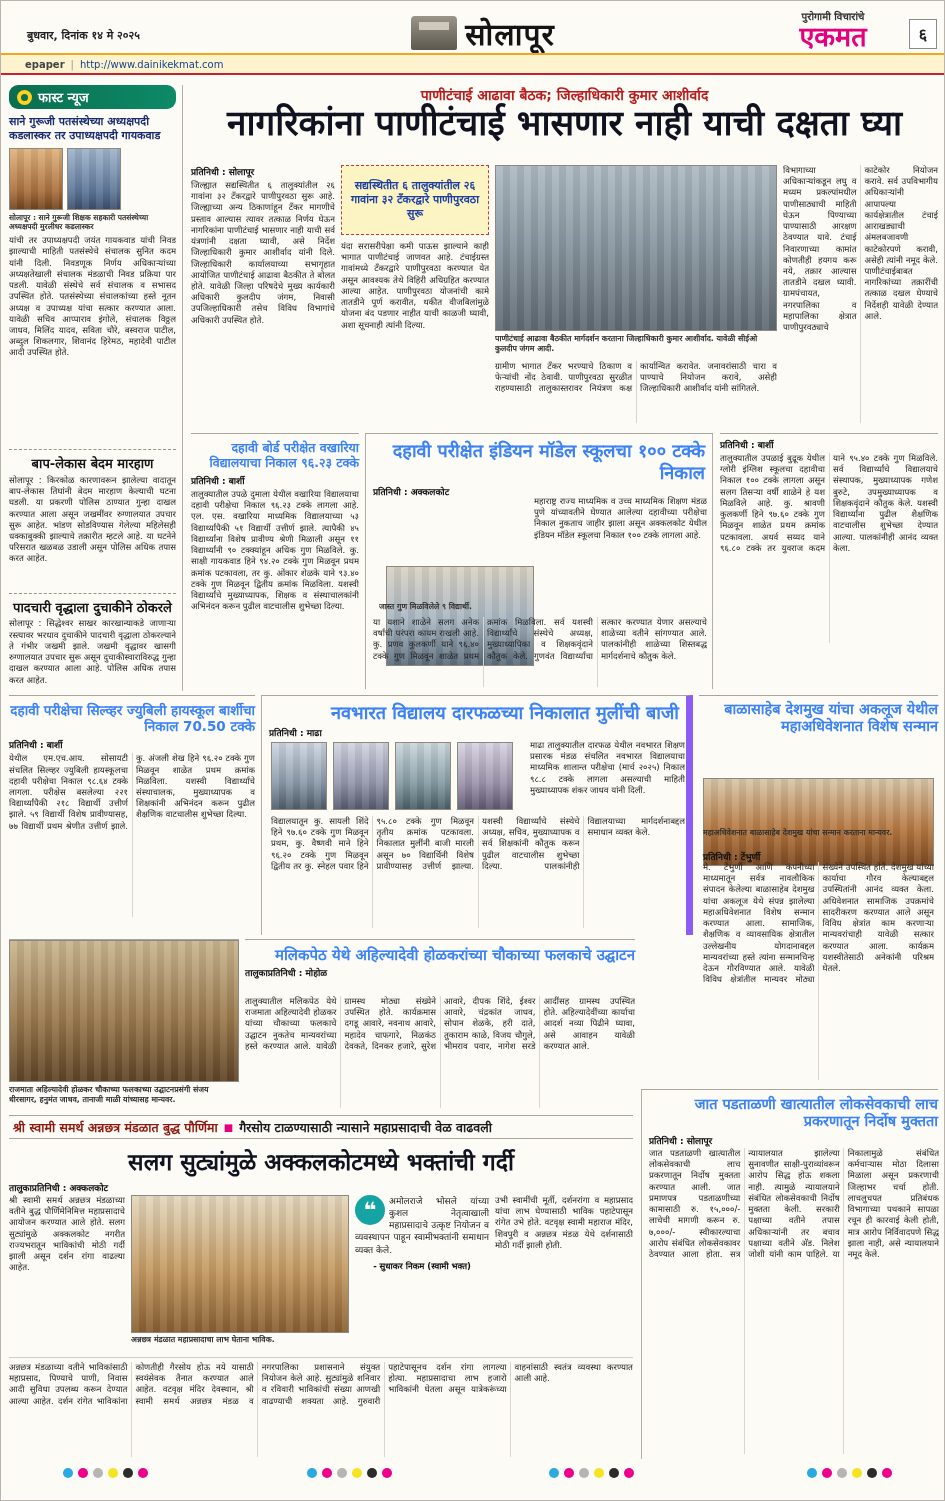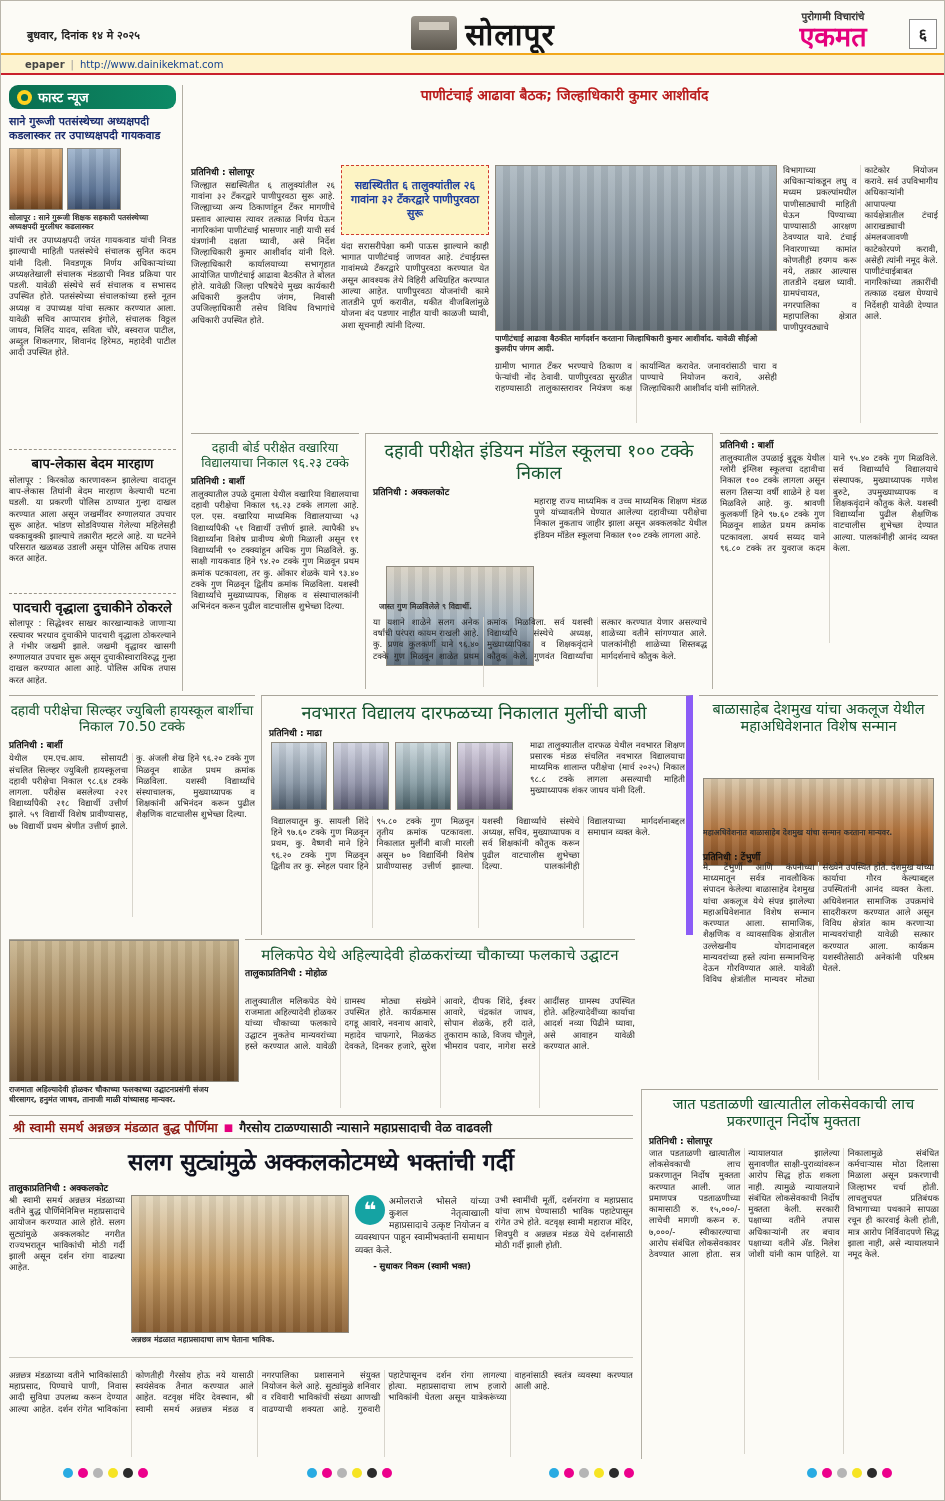--- a/index.html
+++ b/index.html
@@ -21,21 +21,21 @@
   .pagenum{left:908px;top:18px;width:28px;height:30px;border:1px solid #8a8a8a;display:flex;align-items:center;justify-content:center;font-size:16px;font-weight:bold;color:#222;background:#fff}
   .epaper-strip{left:0;top:52px;width:945px;height:20px;background:#fdf3cf;border-top:2px solid #f2a71b;display:flex;align-items:center;gap:6px;padding-left:24px}
   .epaper-label{font-size:10px;font-weight:bold;color:#444}
   .epaper-sep{color:#999;font-size:10px}
   .epaper-url{font-size:10px;color:#14418f;text-decoration:none}
 
   
   .bodytext{font-size:8.5px;line-height:1.32;text-align:justify;color:#222;overflow:hidden}
   .byline{font-size:9px;font-weight:bold;color:#111;margin-bottom:2px}
   .caption{font-size:7.8px;font-weight:bold;color:#333;line-height:1.25;overflow:hidden}
-  .sec-head{font-weight:normal;color:#14532d;text-align:center;line-height:1.2}
+  .sec-head{font-weight:bold;color:#3b82f6;text-align:right;line-height:1.2}
   .c2{column-count:2;column-gap:8px;column-rule:1px solid #d8d5cc}
   .c3{column-count:3;column-gap:8px;column-rule:1px solid #d8d5cc}
   .c4{column-count:4;column-gap:8px;column-rule:1px solid #d8d5cc}
   .c5{column-count:5;column-gap:8px;column-rule:1px solid #d8d5cc}
   .rule-t{border-top:1px solid #a9a59a}
   .ph{border:1px solid #8e897e;position:relative;overflow:hidden}
   .ph::after{content:"";position:absolute;inset:0;background:repeating-linear-gradient(90deg,rgba(255,255,255,.07) 0 7px,rgba(0,0,0,.06) 7px 14px)}
   .ph-meeting{background:linear-gradient(180deg,#aebac2 0%,#8b98a2 45%,#5f6a72 100%)}
   .ph-portrait1{background:linear-gradient(180deg,#e0b27c,#a9703f 70%,#70451f)}
   .ph-portrait2{background:linear-gradient(180deg,#9fb4cc,#5f7799 70%,#3c4f6d)}
@@ -119,21 +119,21 @@
   .ak-head{left:0;top:4px;width:624px;text-align:center;font-size:23px;font-weight:bold;color:#10121f}
   .ak-byline{left:0;top:40px}
   .ak-c1{left:0;top:54px;width:116px;height:158px}
   .ak-photo{left:122px;top:54px;width:218px;height:138px}
   .ak-cap{left:122px;top:194px;width:218px;height:16px}
   .ak-quote{left:346px;top:54px;width:134px;height:158px}
   .qmark{float:left;width:30px;height:30px;border-radius:50%;background:#15a3a3;color:#fff;font-size:22px;font-weight:bold;display:flex;align-items:center;justify-content:center;margin:0 4px 2px 0}
   .q-body{font-size:9px;line-height:1.35;text-align:justify;color:#222}
   .q-attr{font-size:8.5px;font-weight:bold;color:#111;margin-top:4px;text-align:center}
   .ak-c3{left:486px;top:54px;width:138px;height:158px}
-  .ak-bottom{left:0;top:216px;width:624px;height:100px;border-top:1px solid #cfccc2;padding-top:12px}
+  .ak-bottom{left:0;top:216px;width:624px;height:100px;border-top:1px solid #cfccc2;padding-top:4px}
 
   
   #footer{left:0;top:1464px;width:945px;height:20px}
   .dots{position:absolute;top:3px;display:flex;gap:5px}
   .dot{width:10px;height:10px;border-radius:50%}
   .d-cyan{background:#29abe2}.d-mag{background:#ec008c}.d-yel{background:#f6e423}.d-blk{background:#2b2b2b}.d-gry{background:#b5b5b5}
 </style>
 </head>
 <body>
 
@@ -172,20 +172,21 @@
     <div class="fn-div"></div>
     <div class="fn-h2">बाप-लेकास बेदम मारहाण</div>
     <div class="bodytext" style="margin-top:3px;height:112px">सोलापूर : किरकोळ कारणावरून झालेल्या वादातून बाप-लेकास तिघांनी बेदम मारहाण केल्याची घटना घडली. या प्रकरणी पोलिस ठाण्यात गुन्हा दाखल करण्यात आला असून जखमींवर रुग्णालयात उपचार सुरू आहेत. भांडण सोडविण्यास गेलेल्या महिलेसही धक्काबुक्की झाल्याचे तक्रारीत म्हटले आहे. या घटनेने परिसरात खळबळ उडाली असून पोलिस अधिक तपास करत आहेत.</div>
     <div class="fn-div"></div>
     <div class="fn-h2">पादचारी वृद्धाला दुचाकीने ठोकरले</div>
     <div class="bodytext" style="margin-top:3px;height:96px">सोलापूर : सिद्धेश्वर साखर कारखान्याकडे जाणाऱ्या रस्त्यावर भरधाव दुचाकीने पादचारी वृद्धाला ठोकरल्याने ते गंभीर जखमी झाले. जखमी वृद्धावर खासगी रुग्णालयात उपचार सुरू असून दुचाकीस्वाराविरुद्ध गुन्हा दाखल करण्यात आला आहे. पोलिस अधिक तपास करत आहेत.</div>
   </aside>
 
   <section class="abs" id="lead">
     <div class="abs lead-kicker">पाणीटंचाई आढावा बैठक; जिल्हाधिकारी कुमार आशीर्वाद</div>
+    <div class="abs lead-headline">नागरिकांना पाणीटंचाई भासणार नाही याची दक्षता घ्या</div>
     <div class="abs lead-c1">
       <div class="byline">प्रतिनिधी : सोलापूर</div>
       <div class="bodytext" style="height:244px">जिल्ह्यात सद्यस्थितीत ६ तालुक्यांतील २६ गावांना ३२ टँकरद्वारे पाणीपुरवठा सुरू आहे. जिल्ह्याच्या अन्य ठिकाणांहून टँकर मागणीचे प्रस्ताव आल्यास त्यावर तत्काळ निर्णय घेऊन नागरिकांना पाणीटंचाई भासणार नाही याची सर्व यंत्रणांनी दक्षता घ्यावी, असे निर्देश जिल्हाधिकारी कुमार आशीर्वाद यांनी दिले. जिल्हाधिकारी कार्यालयाच्या सभागृहात आयोजित पाणीटंचाई आढावा बैठकीत ते बोलत होते. यावेळी जिल्हा परिषदेचे मुख्य कार्यकारी अधिकारी कुलदीप जंगम, निवासी उपजिल्हाधिकारी तसेच विविध विभागांचे अधिकारी उपस्थित होते.</div>
     </div>
     <div class="abs lead-box">सद्यस्थितीत ६ तालुक्यांतील २६ गावांना ३२ टँकरद्वारे पाणीपुरवठा सुरू</div>
     <div class="abs lead-c2 bodytext">यंदा सरासरीपेक्षा कमी पाऊस झाल्याने काही भागात पाणीटंचाई जाणवत आहे. टंचाईग्रस्त गावांमध्ये टँकरद्वारे पाणीपुरवठा करण्यात येत असून आवश्यक तेथे विहिरी अधिग्रहित करण्यात आल्या आहेत. पाणीपुरवठा योजनांची कामे तातडीने पूर्ण करावीत, थकीत वीजबिलांमुळे योजना बंद पडणार नाहीत याची काळजी घ्यावी, अशा सूचनाही त्यांनी दिल्या.</div>
     <div class="abs lead-photo ph ph-meeting"></div>
     <div class="abs lead-caption caption">पाणीटंचाई आढावा बैठकीत मार्गदर्शन करताना जिल्हाधिकारी कुमार आशीर्वाद. यावेळी सीईओ कुलदीप जंगम आदी.</div>
     <div class="abs lead-c3 bodytext c2">ग्रामीण भागात टँकर भरण्याचे ठिकाण व फेऱ्यांची नोंद ठेवावी. पाणीपुरवठा सुरळीत राहण्यासाठी तालुकास्तरावर नियंत्रण कक्ष कार्यान्वित करावेत. जनावरांसाठी चारा व पाण्याचे नियोजन करावे, असेही जिल्हाधिकारी आशीर्वाद यांनी सांगितले.</div>
     <div class="abs lead-c4 bodytext c2">विभागाच्या अधिकाऱ्यांकडून लघु व मध्यम प्रकल्पांमधील पाणीसाठ्याची माहिती घेऊन पिण्याच्या पाण्यासाठी आरक्षण ठेवण्यात यावे. टंचाई निवारणाच्या कामांत कोणतीही हयगय करू नये, तक्रार आल्यास तातडीने दखल घ्यावी. ग्रामपंचायत, नगरपालिका व महापालिका क्षेत्रात पाणीपुरवठ्याचे काटेकोर नियोजन करावे. सर्व उपविभागीय अधिकाऱ्यांनी आपापल्या कार्यक्षेत्रातील टंचाई आराखड्याची अंमलबजावणी काटेकोरपणे करावी, असेही त्यांनी नमूद केले. पाणीटंचाईबाबत नागरिकांच्या तक्रारींची तत्काळ दखल घेण्याचे निर्देशही यावेळी देण्यात आले.</div>

